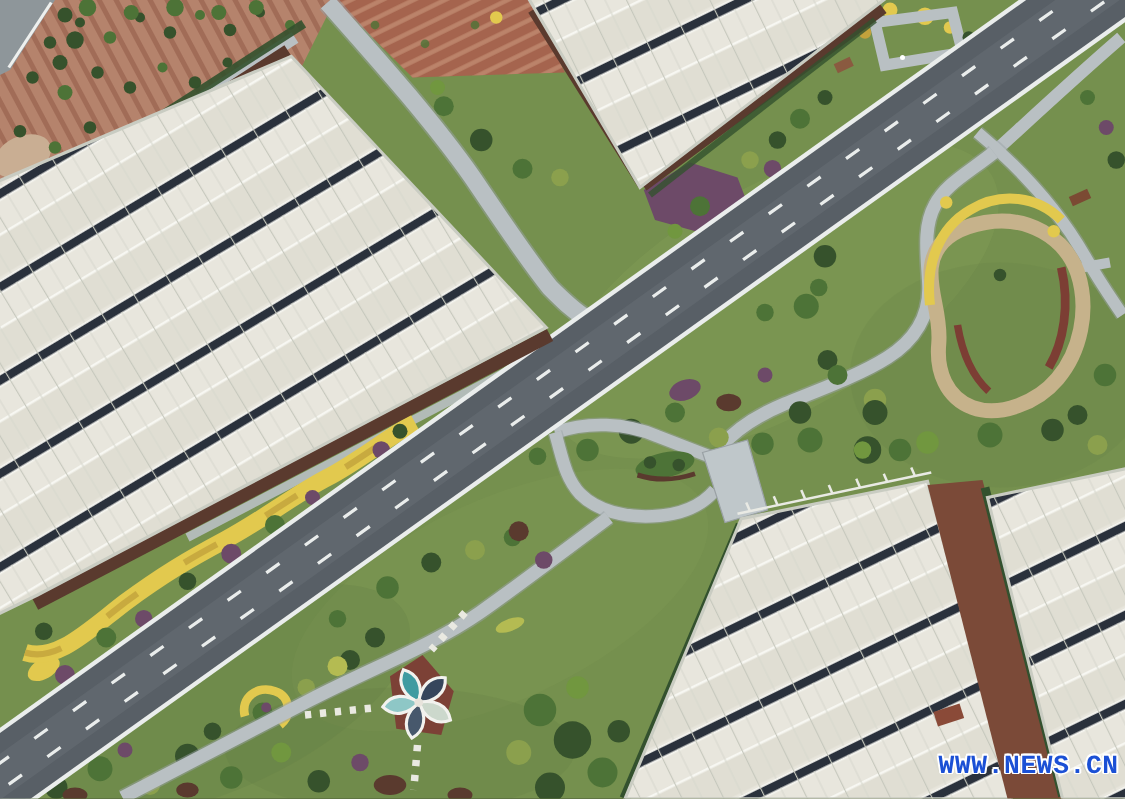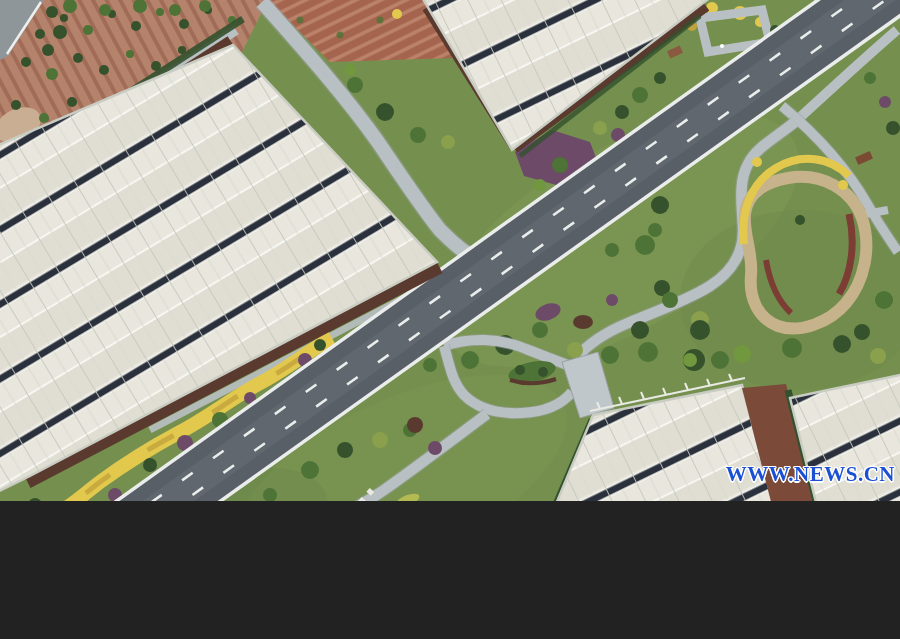--- a/index.html
+++ b/index.html
@@ -9,22 +9,22 @@
     --c-soil:#b5836c; --c-soil-red:#a5644e; --c-soil-pale:#c9ae93;
     --c-path:#b9c0c3; --c-path-edge:#99a2a6; --c-plaza:#bfc7ca;
     --c-road-asphalt:#585f66; --c-road-light:#6b7178; --c-road-mark:#eaedec;
     --c-loop-tan:#c6b28b; --c-flower-yellow:#e2c94e; --c-flower-yellow-dark:#c2a23c;
     --c-hedge-maroon:#5a3a2e; --c-flower-purple:#6d4a68; --c-flower-red:#7c3e34;
     --c-gh-panel:#e8e6dd; --c-gh-panel-alt:#e0ded3; --c-gh-band:#2a313c;
     --c-gh-frame:#c6c8bd; --c-gh-white:#f7f7f2; --c-dirt-strip:#7b4a38;
     --c-hedge-green:#33512e; --c-watermark:#1b50d5;
   }
   html,body{margin:0;padding:0;background:#222;}
-  .photo{position:relative;width:900px;height:501px;overflow:hidden;
-         font-family:Liberation Serif, serif;background:var(--c-lawn);}
+  .photo{position:relative;width:900px;height:639px;overflow:hidden;
+         font-family:Liberation Mono, monospace;background:var(--c-lawn);}
   .photo svg{display:block}
   
   .f-lawn{fill:var(--c-lawn)} .f-ll{fill:var(--c-lawn-light)} .f-ld{fill:var(--c-lawn-dark)}
   .f-td{fill:var(--c-tree-dark)} .f-tm{fill:var(--c-tree-mid)} .f-tl{fill:var(--c-tree-light)}
   .f-to{fill:var(--c-tree-olive)} .f-ty{fill:var(--c-tree-yellow)}
   .f-soil{fill:var(--c-soil)} .f-soilr{fill:var(--c-soil-red)} .f-soilp{fill:var(--c-soil-pale)}
   .f-purple{fill:var(--c-flower-purple)} .f-maroon{fill:var(--c-hedge-maroon)}
   .f-plaza{fill:var(--c-plaza)} .f-dirt{fill:var(--c-dirt-strip)}
   .s-path{stroke:var(--c-path);fill:none} .s-pedge{stroke:var(--c-path-edge);fill:none}
   .s-maroon{stroke:var(--c-hedge-maroon);fill:none} .s-green{stroke:var(--c-hedge-green);fill:none}

